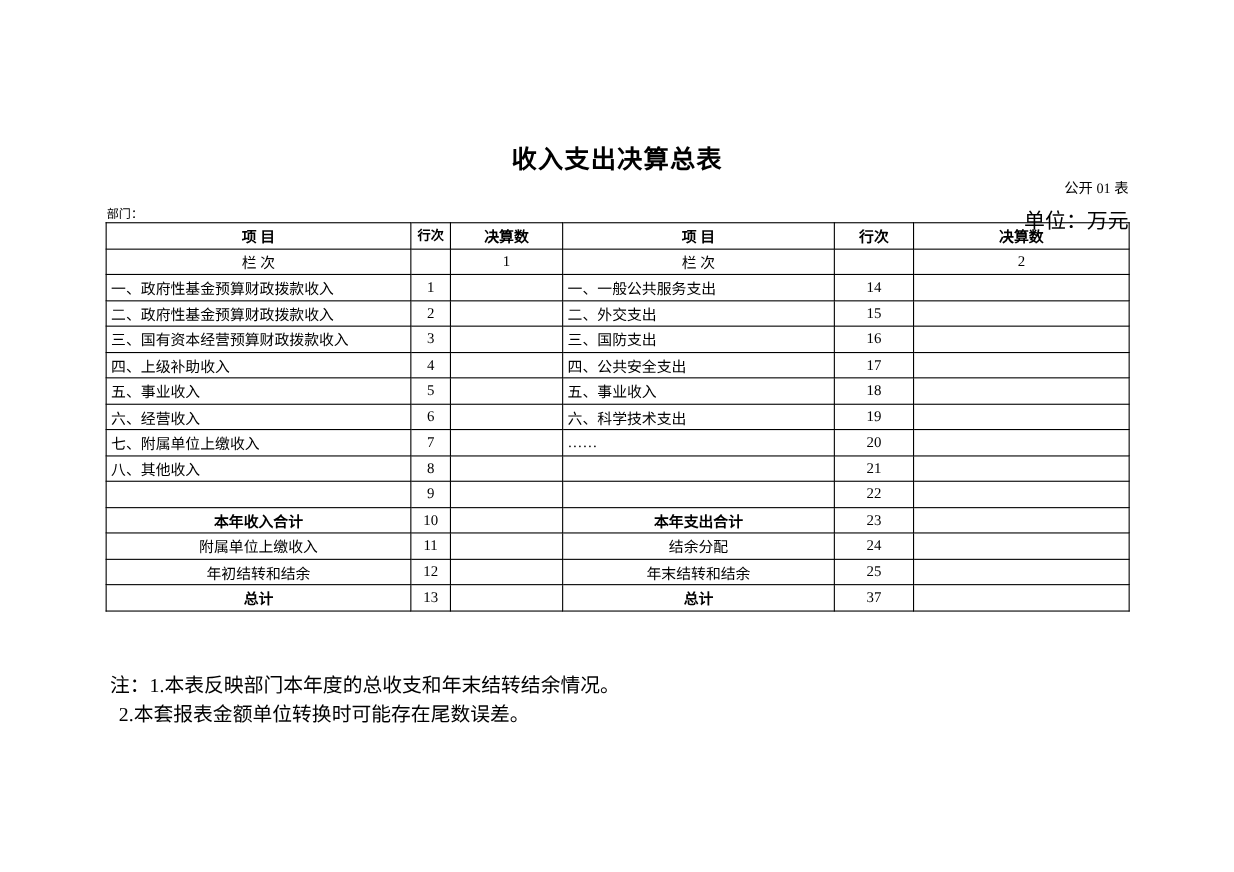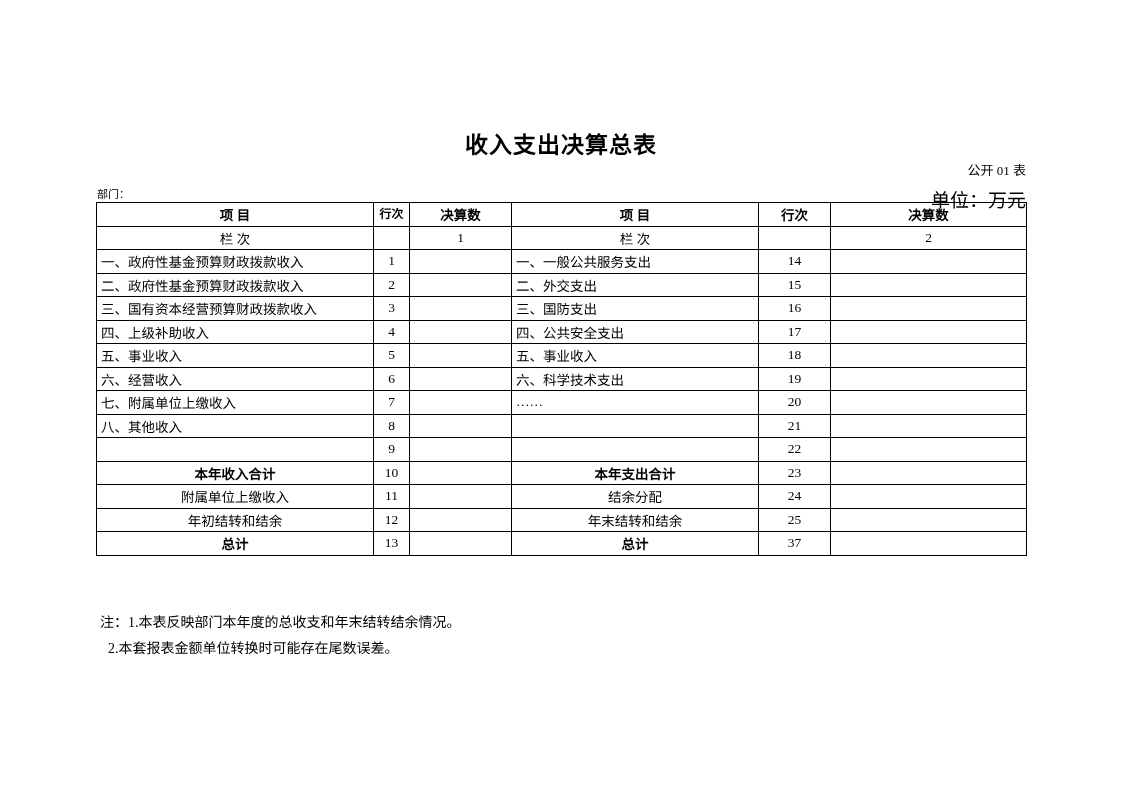--- a/index.html
+++ b/index.html
@@ -79,21 +79,21 @@
   .col-item2 { width: 247px; }
   .col-line2 { width: 72px; }
   .col-num2  { width: 196px; }
   .hdr-row td { height: 34px; font-weight: bold; }
   .lan-row td { height: 28px; }
   .item-cell { text-align: left; padding-left: 10px; }
   .notes {
     position: absolute;
     left: 100px;
     top: 610px;
-    font-size: 14px;
+    font-size: 18px;
     line-height: 26px;
   }
   .notes div { white-space: pre; }
   .note2 { padding-left: 8px; }
 </style>
 </head>
 <body>
 
 <div class="page">
 

